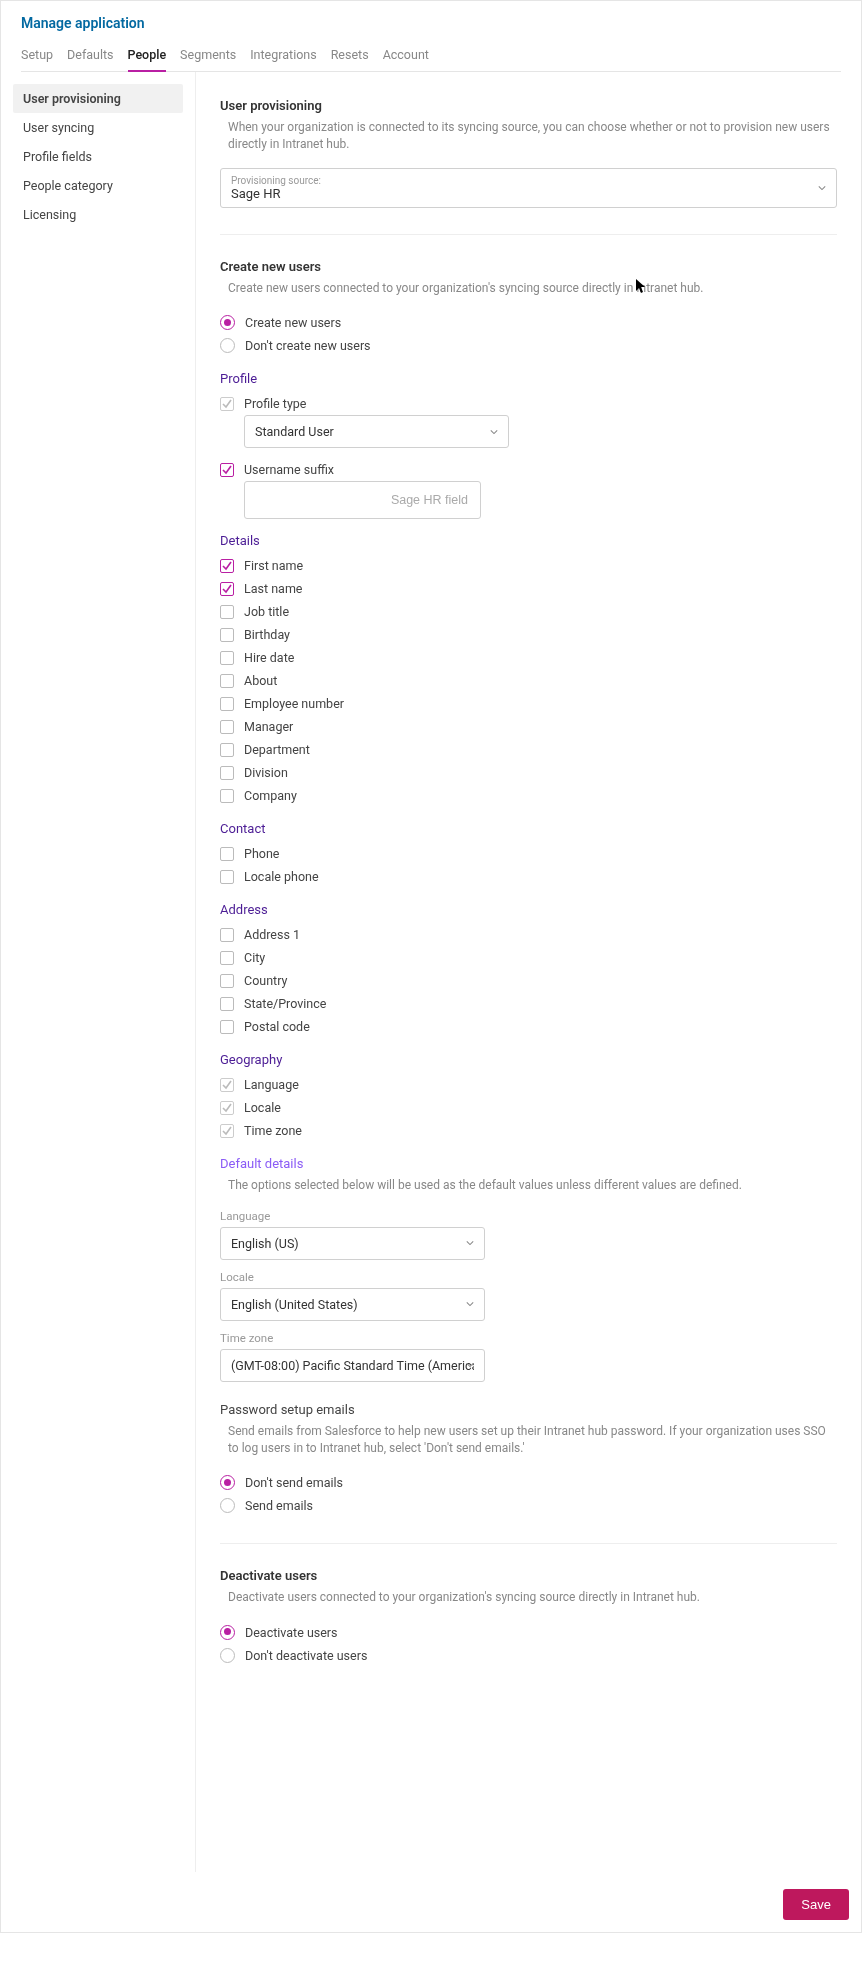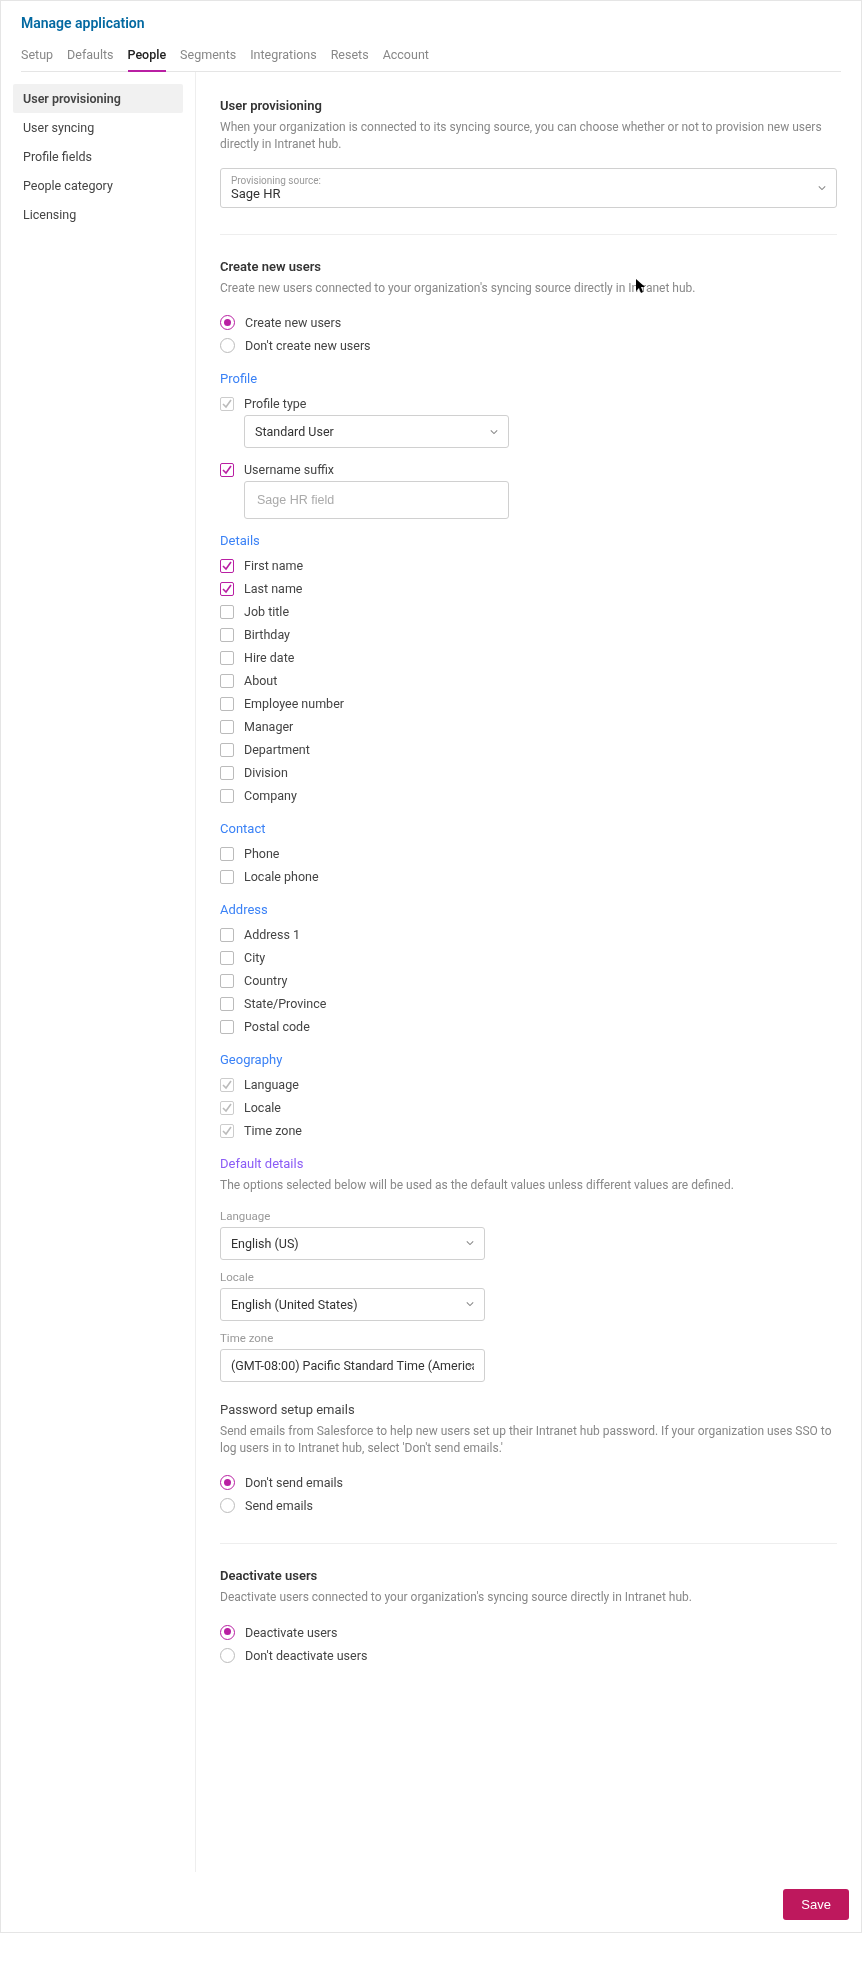--- a/index.html
+++ b/index.html
@@ -74,21 +74,21 @@
   .section + .section { border-top: 1px solid #eee; padding-top: 24px; margin-top: 6px;}
   .section-title {
     font-size: 13px;
     font-weight: 600;
     color: #333;
     margin: 0 0 6px 0;
   }
   .section-desc {
     font-size: 12px;
     color: #888;
-    margin: 0 0 14px 0;
+    margin: 0 0 14px 8px;
     line-height: 1.45;
   }
   .select-box {
     border: 1px solid #d0d0d0;
     border-radius: 3px;
     padding: 6px 10px;
     position: relative;
     cursor: pointer;
   }
   .select-box.full { width: 100%; }
@@ -144,37 +144,38 @@
     cursor: pointer;
   }
   .cbox.checked { border-color: #b91fa3; }
   .cbox.checked svg { display: block; }
   .cbox.locked { border-color: #ccc; }
   .cbox.locked svg path { stroke: #bbb; }
   .cbox svg { display: none; position: absolute; left: 1px; top: 1px; width: 10px; height: 10px; }
   .cbox.locked svg { display: block; }
   .sub-h {
     font-size: 13px;
-    color: #3b82f6;
+    color: #4c1d95;
     margin: 14px 0 6px 0;
   }
   .field-label {
     font-size: 11.5px;
     color: #999;
     margin: 10px 0 4px 0;
   }
   .indent { margin-left: 24px; }
   .text-input {
-    width: 265px;
+    width: 237px;
     height: 38px;
     border: 1px solid #d0d0d0;
     border-radius: 3px;
     padding: 0 12px;
     font-size: 12.5px;
     color: #333;
+    text-align: right;
   }
   .text-input::placeholder { color: #aaa; }
   .footer {
     position: absolute;
     bottom: 12px;
     right: 12px;
   }
   .save-btn {
     background: #be185d;
     color: #fff;

